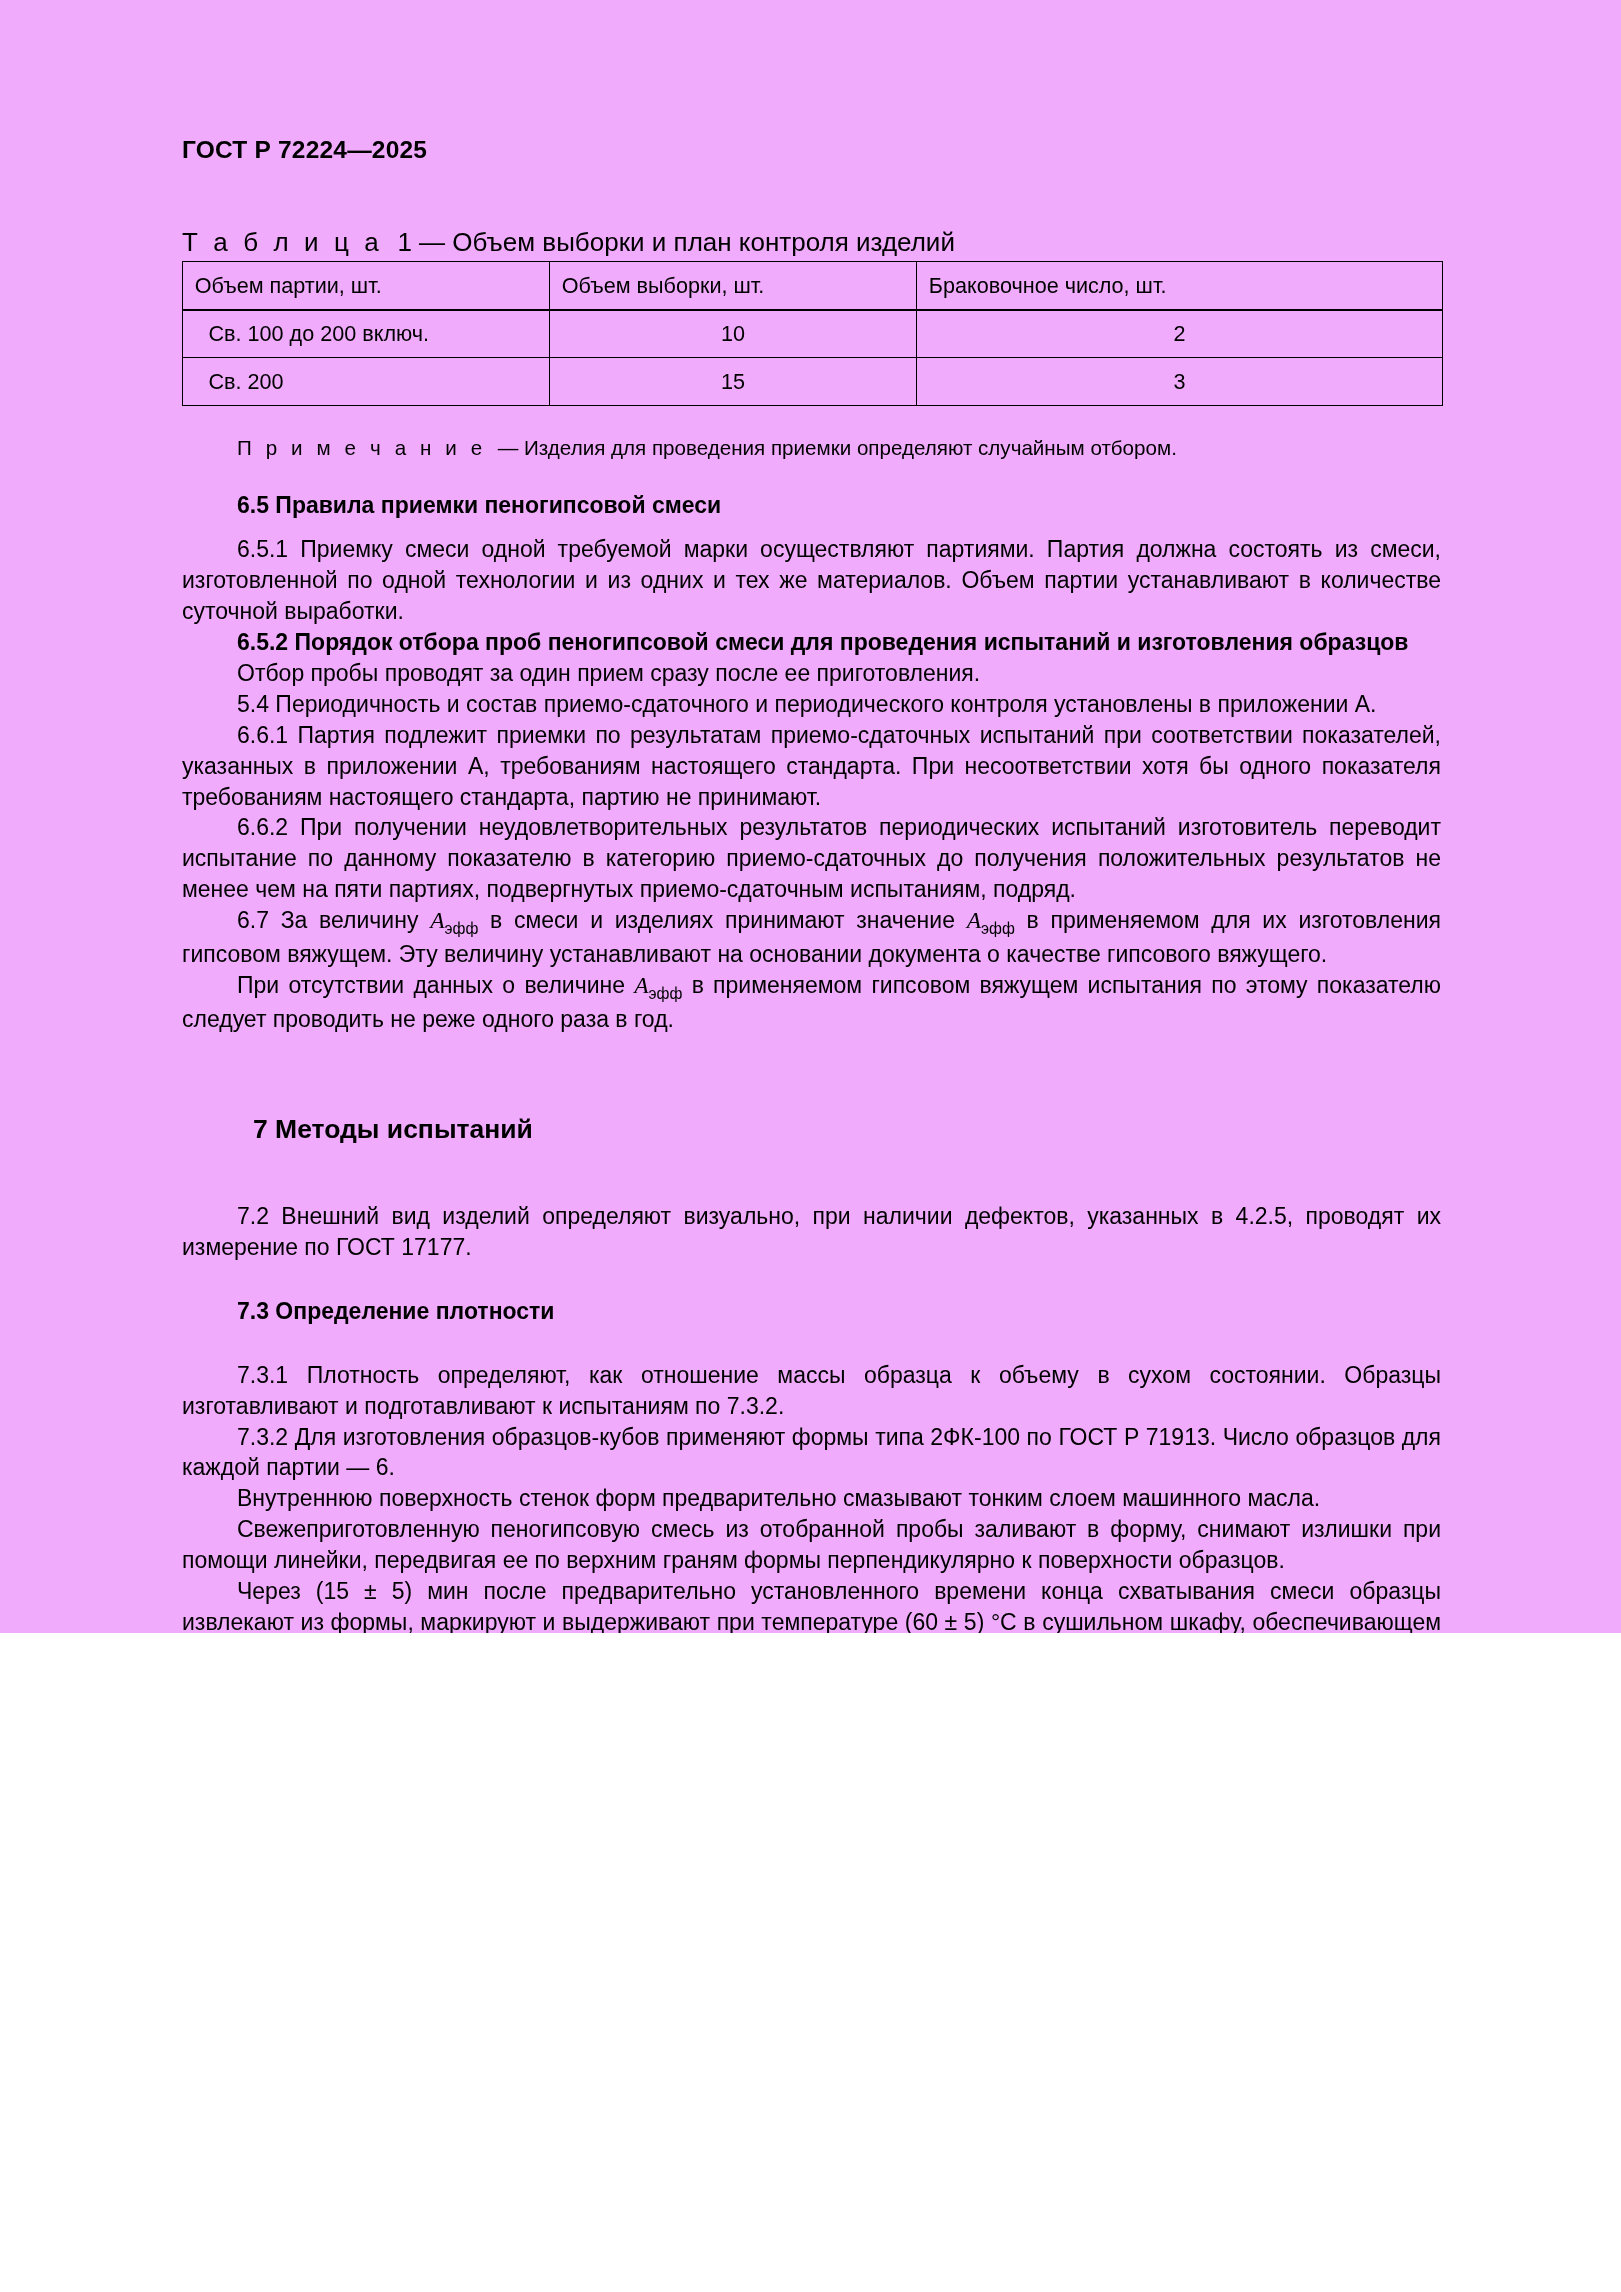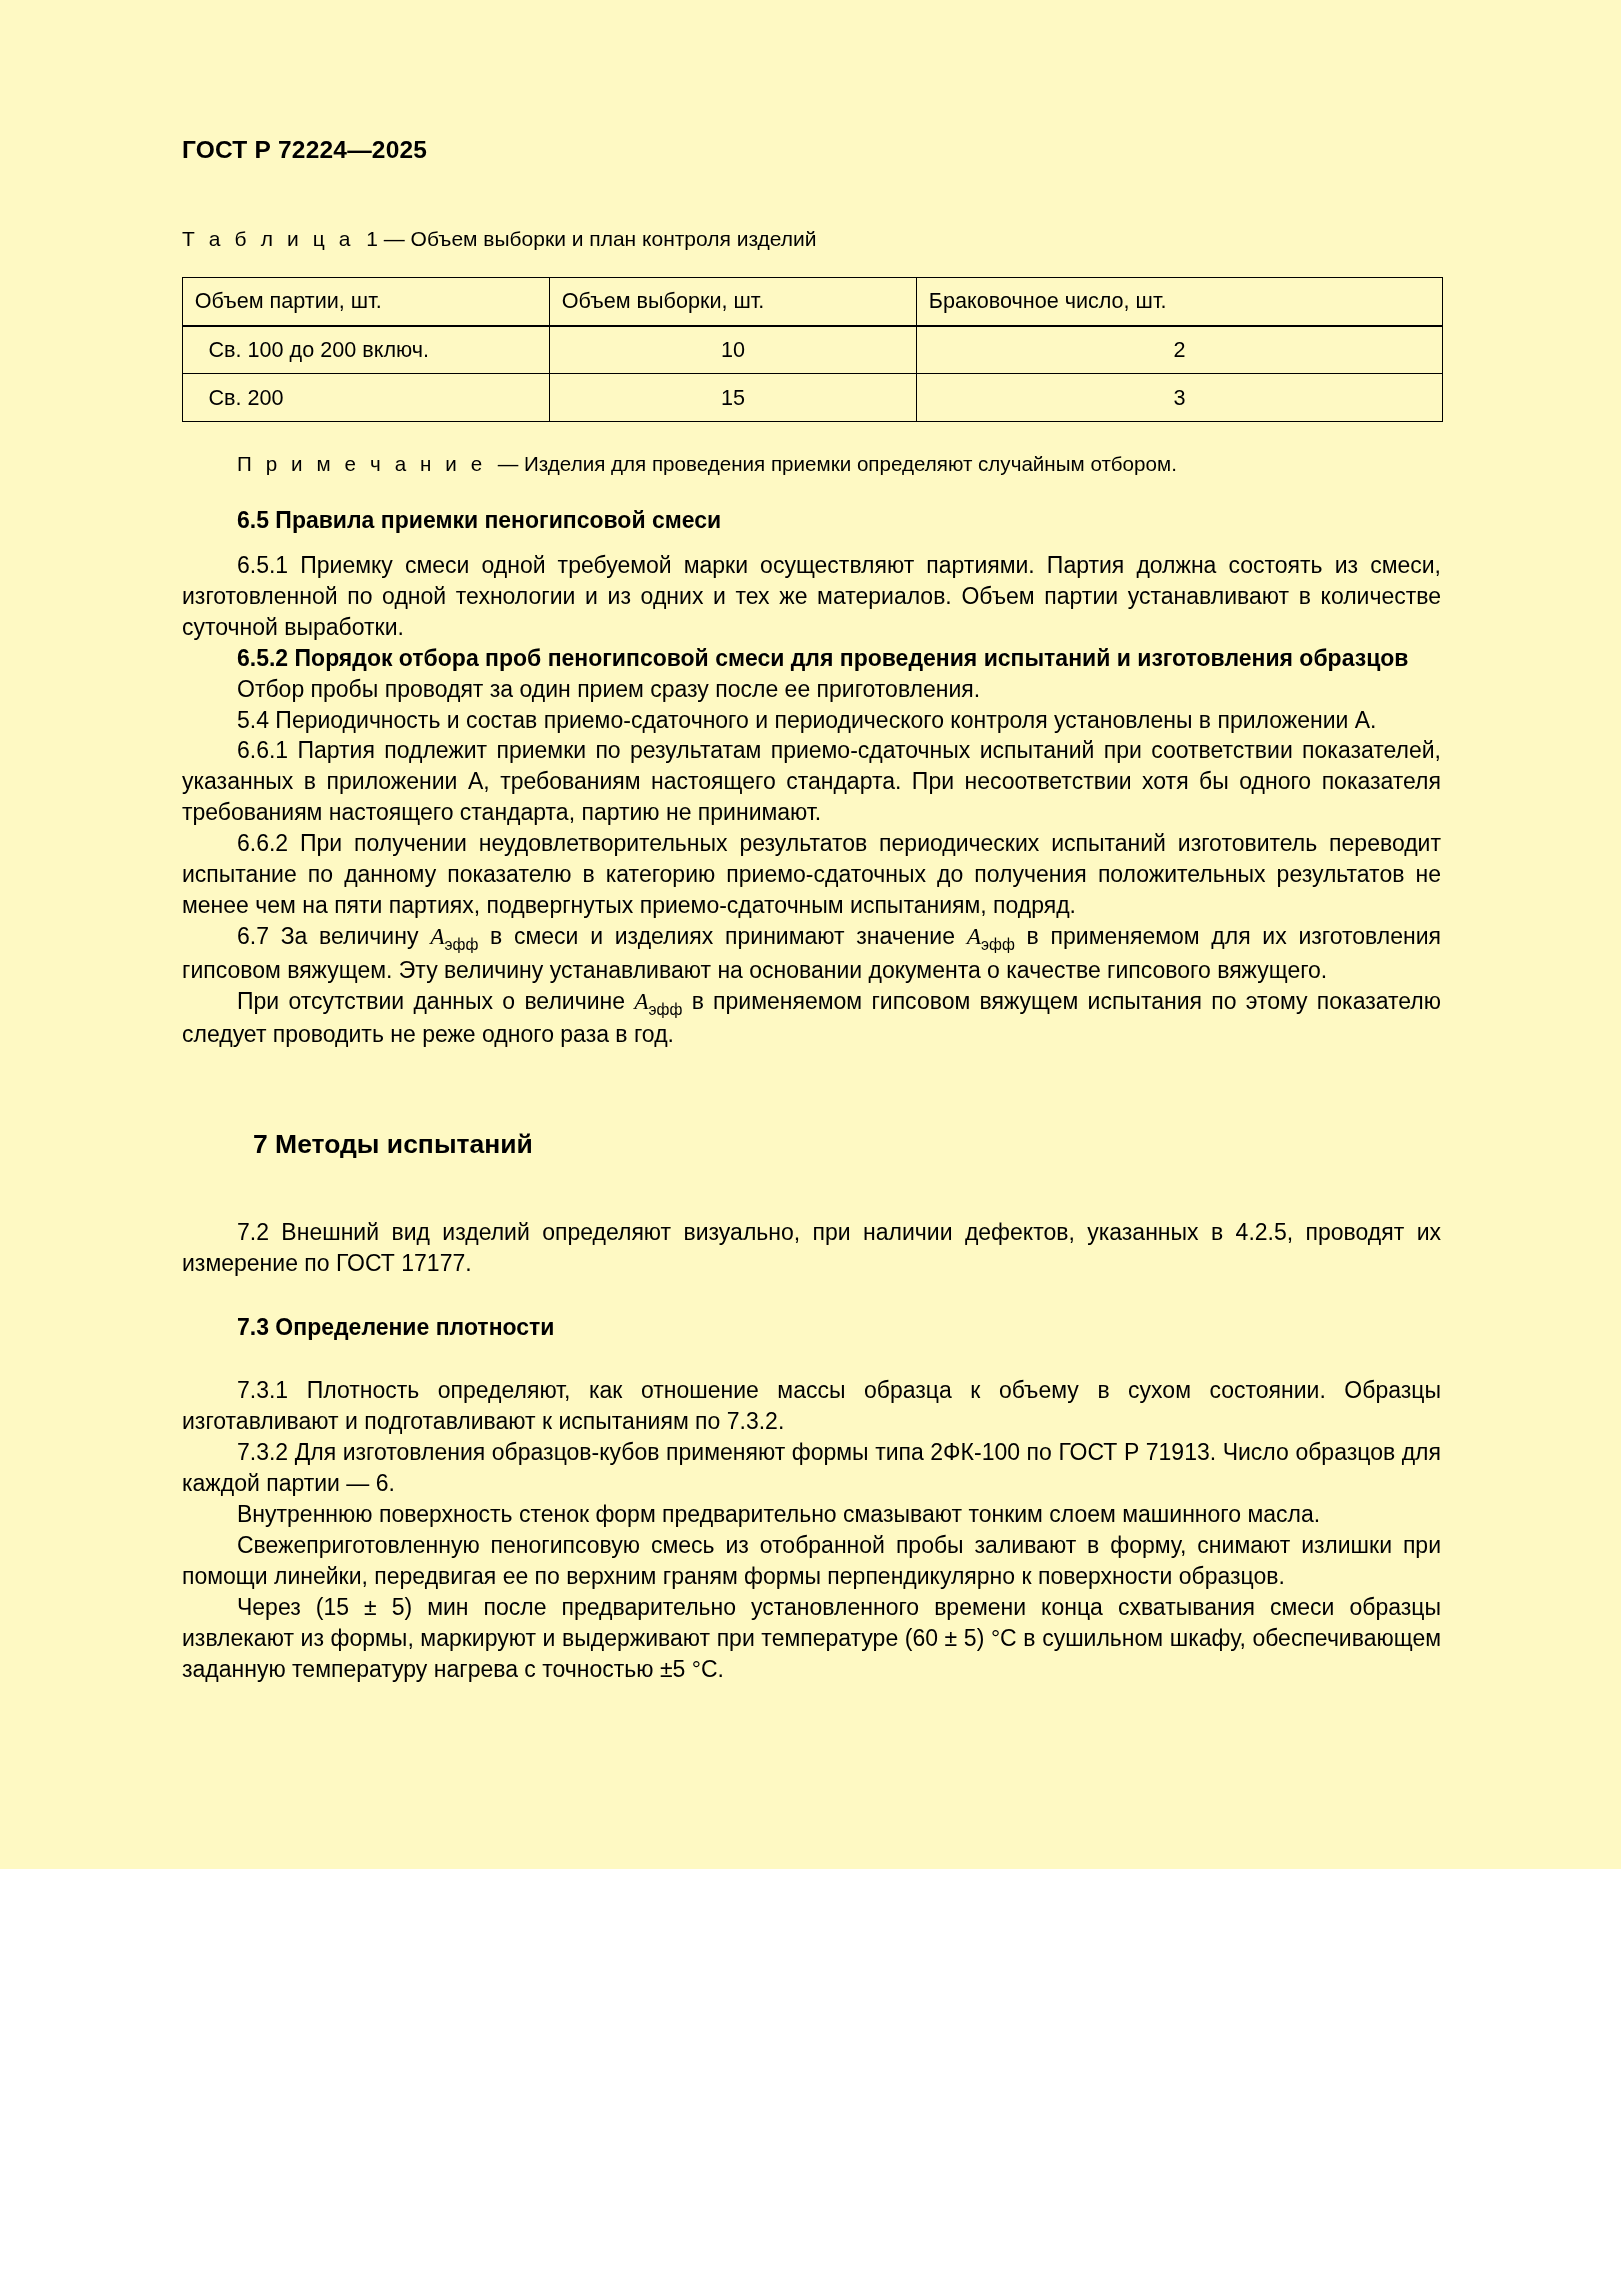--- a/index.html
+++ b/index.html
@@ -7,41 +7,41 @@
     padding: 0;
     background: #ffffff;
   }
   body {
     font-family: "Liberation Sans", sans-serif;
     color: #000000;
   }
   .page {
     position: relative;
     width: 1621px;
-    height: 1869px;
-    background: #fef9c3;
+    height: 1633px;
+    background: #f0abfc;
     box-sizing: border-box;
     overflow: hidden;
   }
   .content {
     position: absolute;
     left: 182px;
     top: 137px;
     width: 1259px;
   }
   .doc-header {
     font-size: 24.5px;
     font-weight: bold;
     letter-spacing: 0.2px;
     margin: 0 0 62px 0;
     line-height: 1.1;
   }
   .table-caption {
-    font-size: 21px;
-    margin: 0 0 25px 0;
+    font-size: 26px;
+    margin: 0 0 3px 0;
     line-height: 1.25;
   }
   .table-caption .spaced {
     letter-spacing: 4.1px;
   }
   table.data-table {
     border-collapse: collapse;
     width: 1259px;
     table-layout: fixed;
     margin-bottom: 0;

